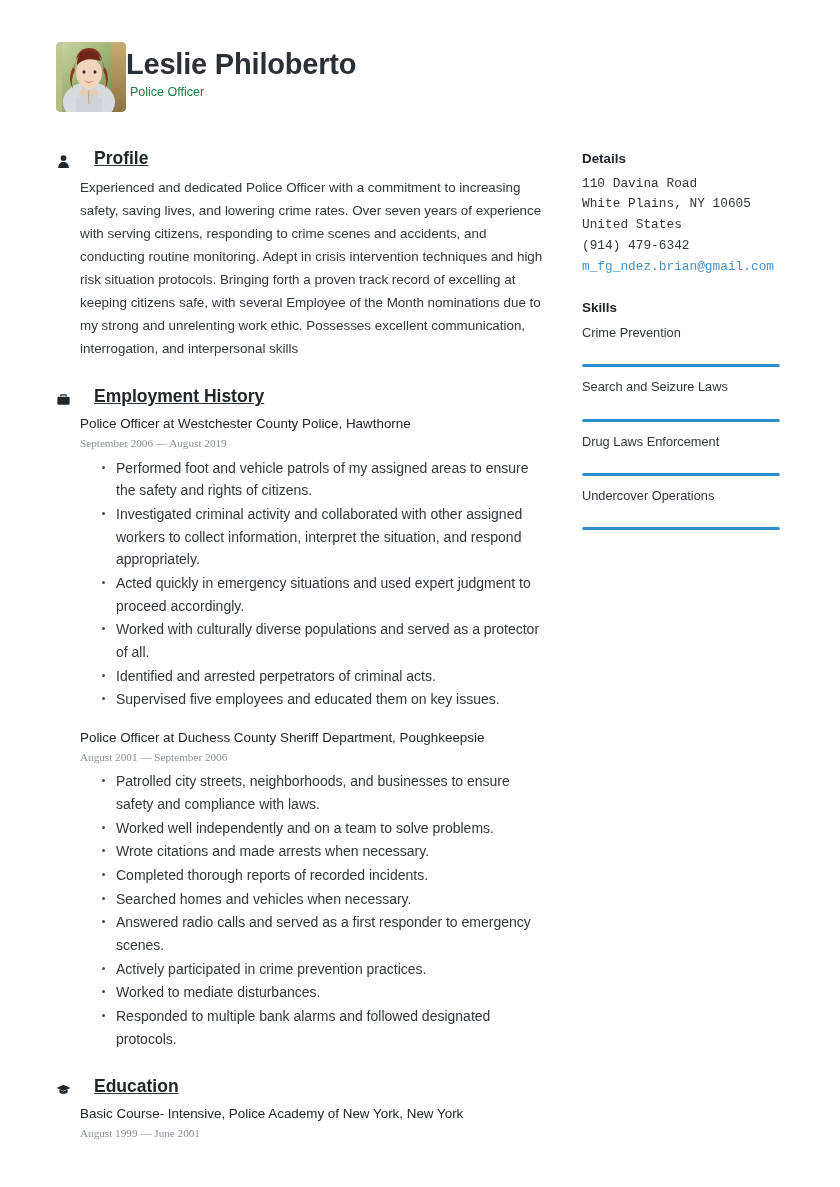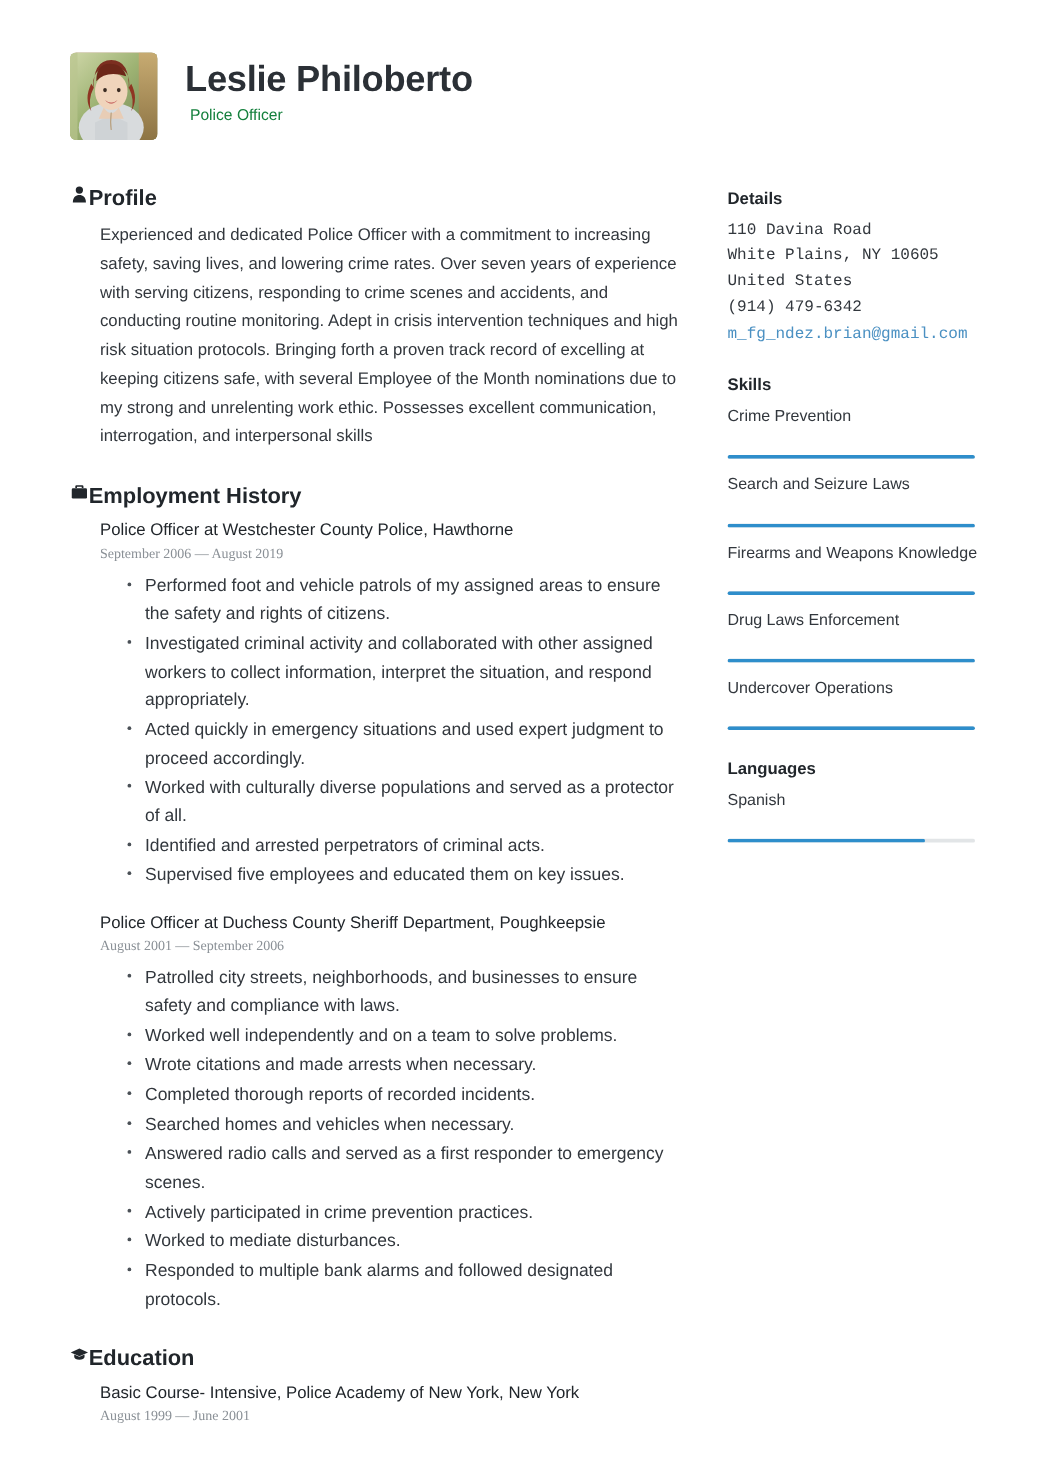--- a/index.html
+++ b/index.html
@@ -20,21 +20,20 @@
     height: 1187px;
     box-sizing: border-box;
     padding: 42px 56px 0 56px;
     overflow: hidden;
   }
 
   
   .header {
     display: flex;
     align-items: flex-start;
-    gap: 22px;
     margin-bottom: 36px;
   }
   .avatar {
     width: 70px;
     height: 70px;
     border-radius: 5px;
     overflow: hidden;
     flex: 0 0 auto;
     position: relative;
     background: #b9a882;
@@ -72,23 +71,24 @@
     flex: 0 0 232px;
     box-sizing: border-box;
     margin-left: 34px;
     padding-top: 2px;
   }
 
   
   .section { margin-bottom: 26px; }
   .section-head {
     display: flex;
-    align-items: flex-start;
-    gap: 0;
+    align-items: flex-end;
+    gap: 23px;
     margin-bottom: 7px;
+    text-decoration: underline;
   }
   .section-head .sec-icon {
     width: 15px;
     height: 15px;
     flex: 0 0 15px;
     display: block;
     color: #21262b;
   }
   .section-head .sec-icon svg { display: block; width: 15px; height: 15px; fill: #21262b; }
   .section-title {
@@ -332,47 +332,32 @@
           </div>
         </div>
 
         <div class="meter-item">
           <div class="meter-label">Search and Seizure Laws</div>
           <div class="meter-track">
             <div class="meter-fill" style="width: 100%;"></div>
           </div>
         </div>
 
-        <div class="meter-item">
-          <div class="meter-label">Firearms and Weapons Knowledge</div>
-          <div class="meter-track">
-            <div class="meter-fill" style="width: 100%;"></div>
-          </div>
-        </div>
 
         <div class="meter-item">
           <div class="meter-label">Drug Laws Enforcement</div>
           <div class="meter-track">
             <div class="meter-fill" style="width: 100%;"></div>
           </div>
         </div>
 
         <div class="meter-item">
           <div class="meter-label">Undercover Operations</div>
           <div class="meter-track">
             <div class="meter-fill" style="width: 100%;"></div>
           </div>
         </div>
       </div>
 
-      <div class="side-block">
-        <div class="side-title">Languages</div>
-        <div class="meter-item">
-          <div class="meter-label">Spanish</div>
-          <div class="meter-track">
-            <div class="meter-fill" style="width: 80%;"></div>
-          </div>
-        </div>
-      </div>
 
     </div>
   </div>
 </div>
 
 </body></html>

